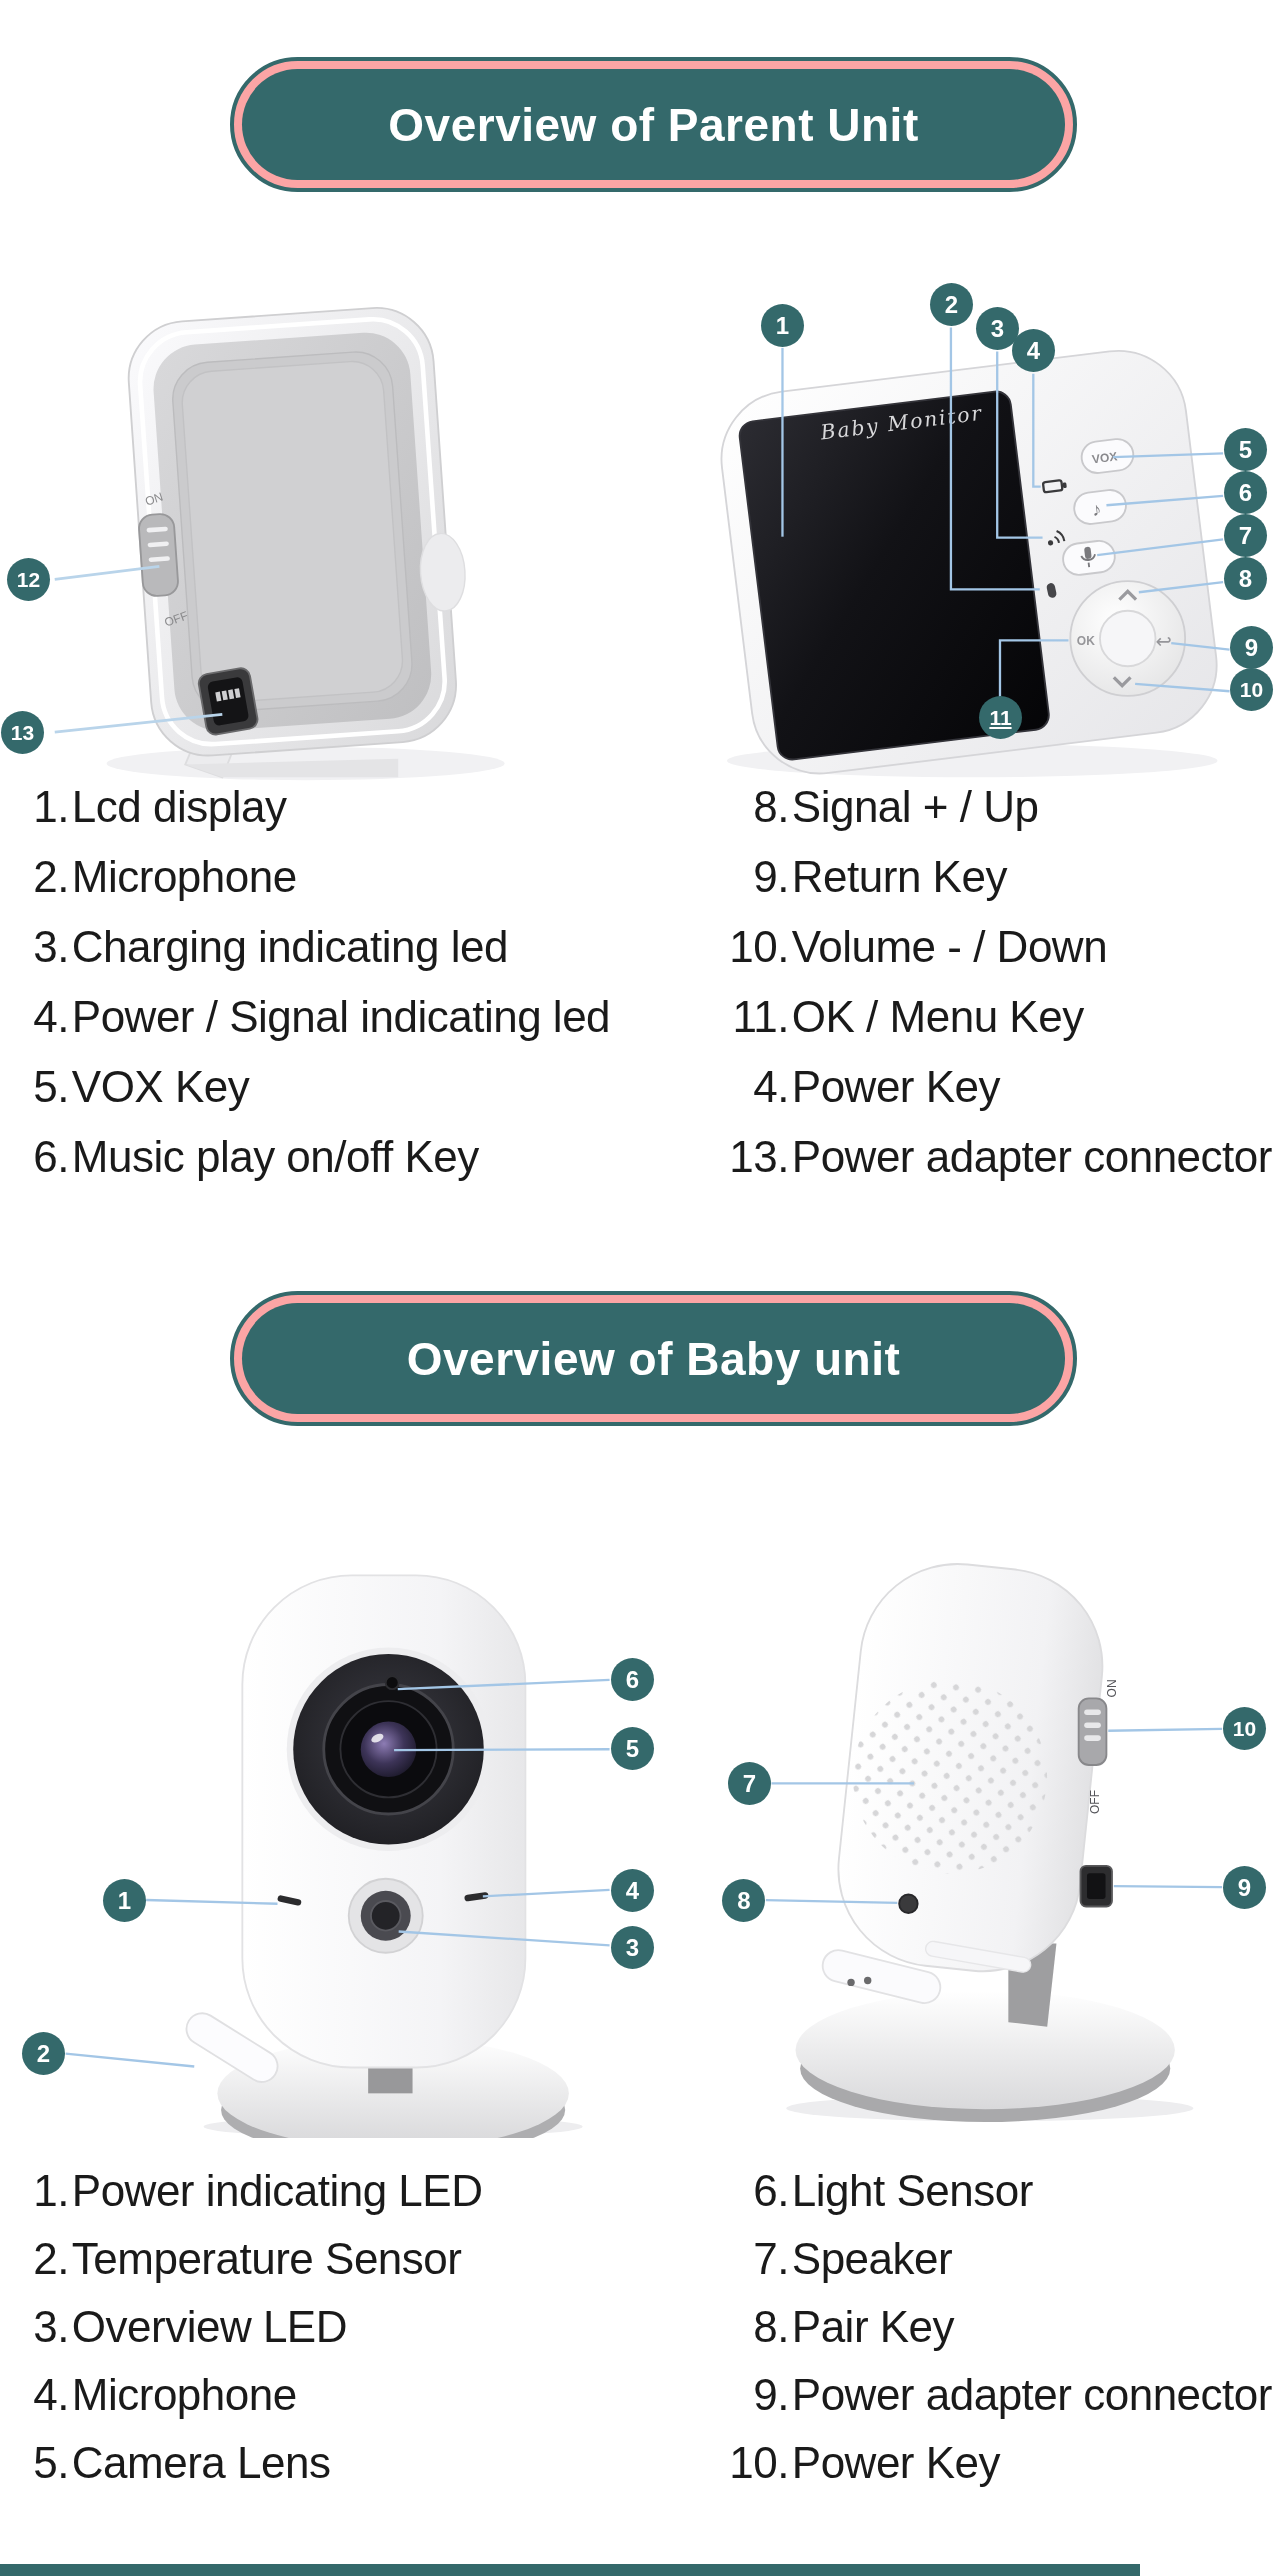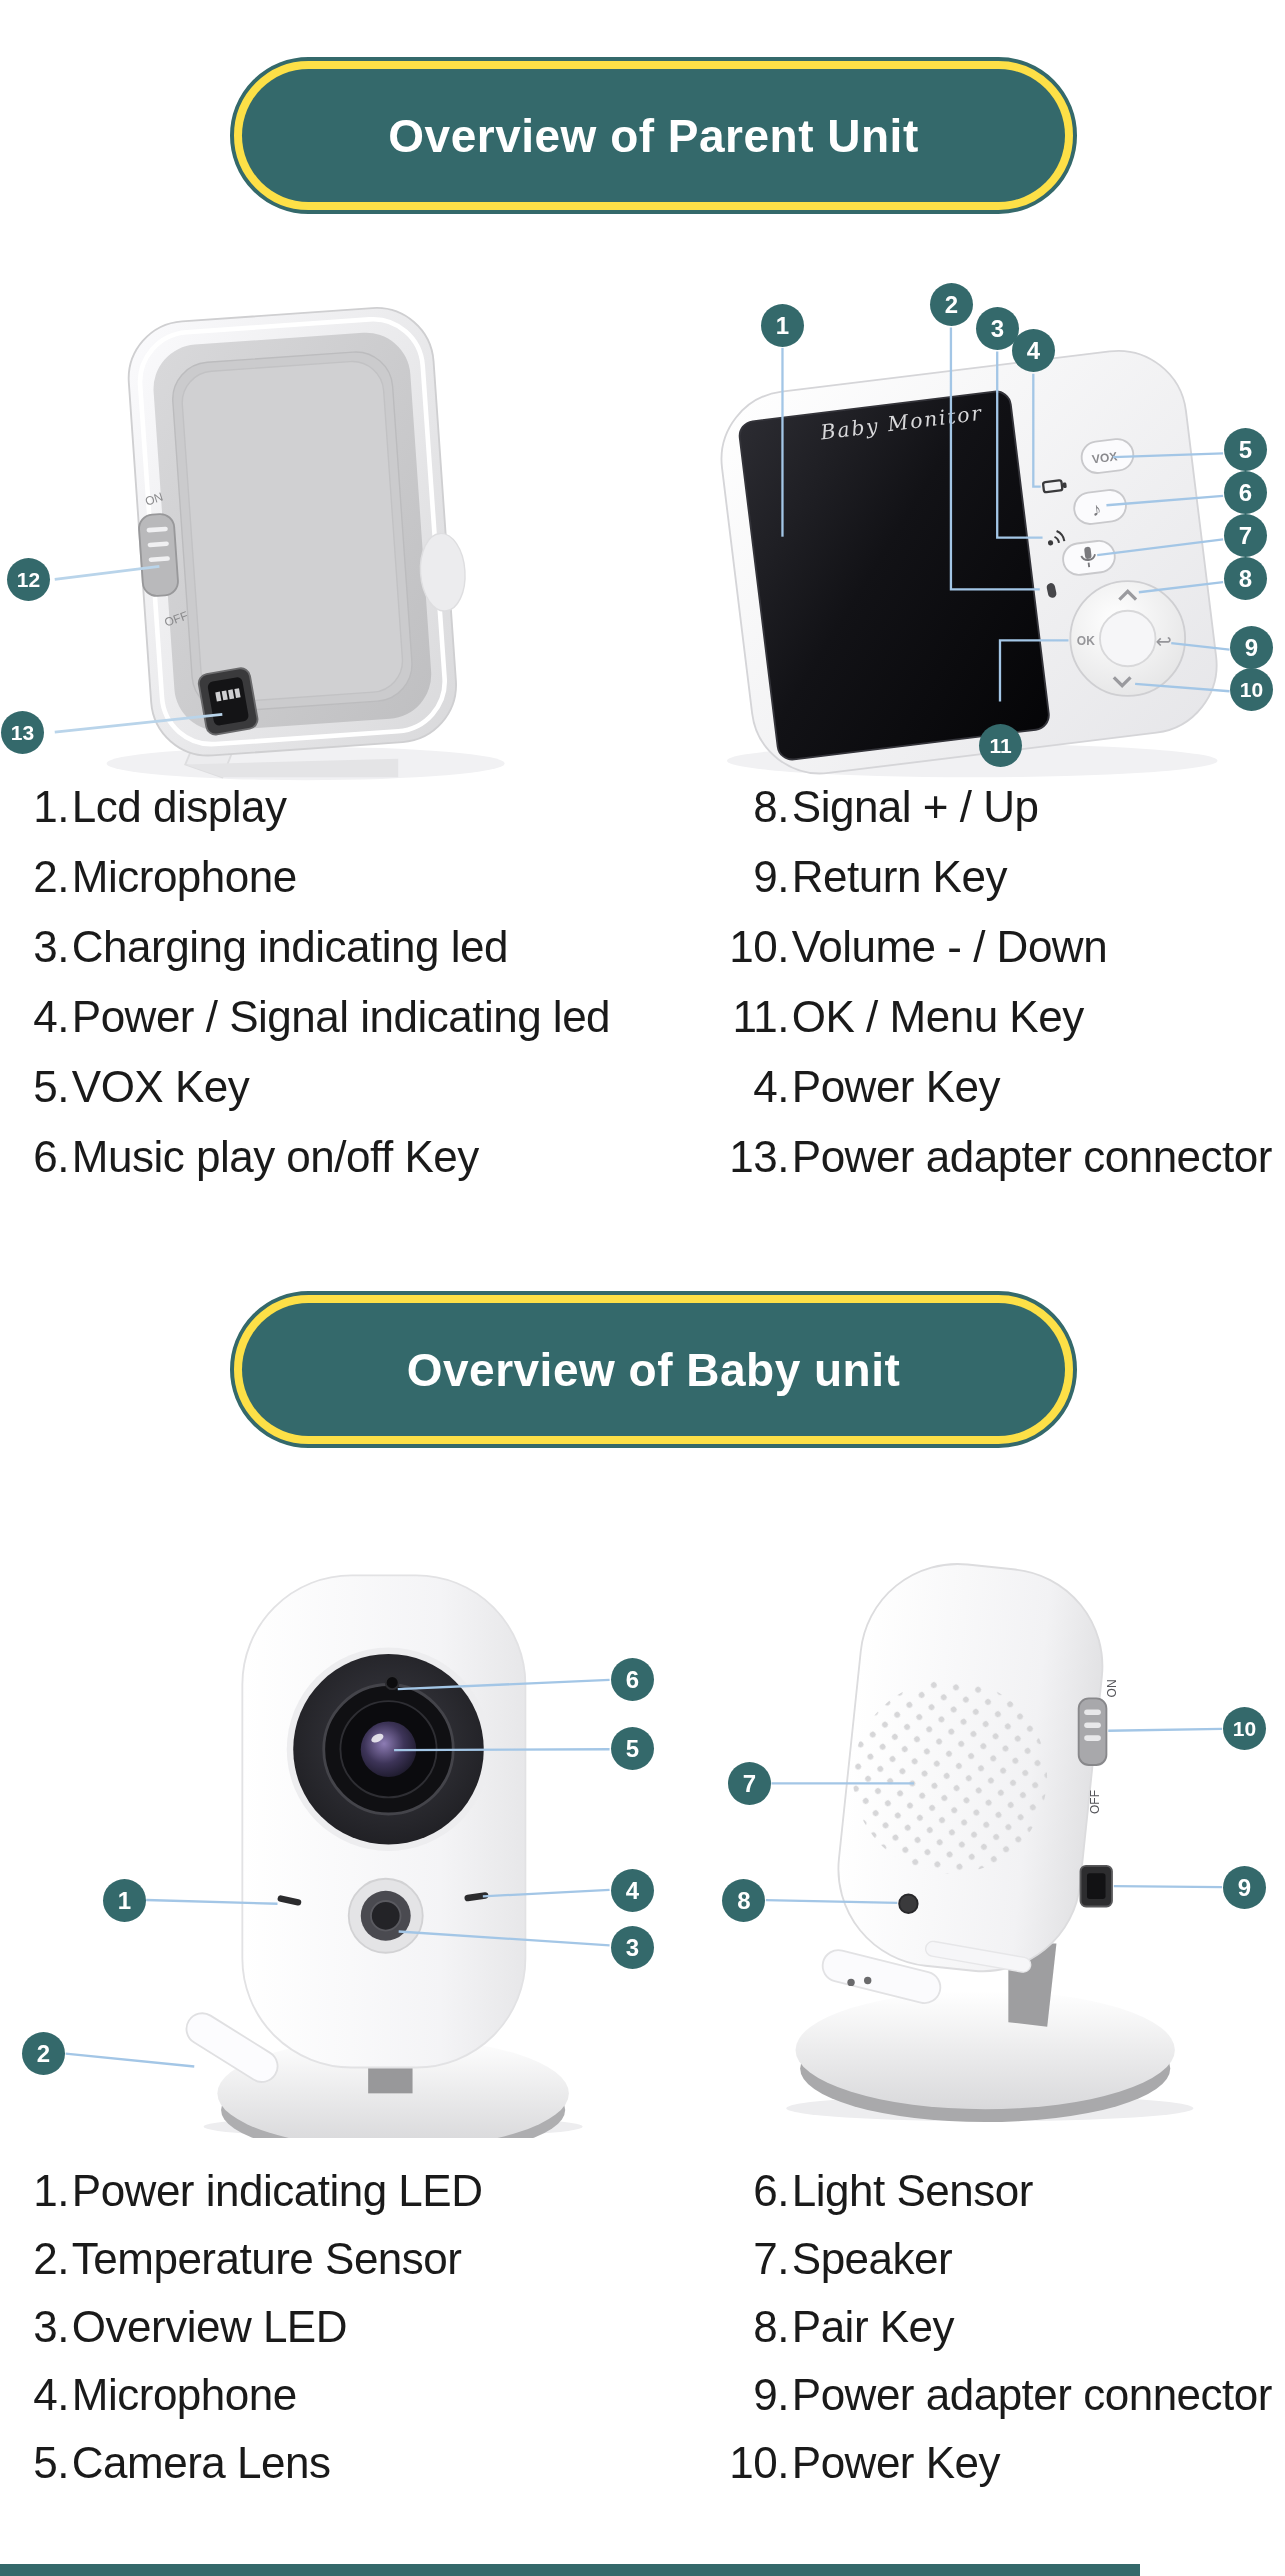--- a/index.html
+++ b/index.html
@@ -5,22 +5,22 @@
   :root{
     --teal:#34696b;
     --teal-dark:#2b5c5e;
     --line:#a3c6e6;
     --ink:#1a1a1a;
   }
   html,body{margin:0;padding:0;background:#ffffff;}
   .page{position:relative;width:1286px;height:2576px;background:#ffffff;overflow:hidden;
         font-family:"Liberation Sans",sans-serif;}
   
-  .pill{position:absolute;left:230px;width:847px;height:157px;border:4.6px solid var(--teal);
-        border-radius:81px;box-sizing:border-box;padding:8.3px;background:#fde047;}
+  .pill{position:absolute;left:230px;width:847px;height:135px;border:4.6px solid var(--teal);
+        border-radius:81px;box-sizing:border-box;padding:8.3px;background:#fca5a5;}
   .pill-inner{width:100%;height:100%;background:var(--teal);border-radius:68px;
         display:flex;align-items:center;justify-content:center;}
   .pill-inner span{color:#ffffff;font-size:46px;font-weight:bold;letter-spacing:0.5px;}
   
   .figure-row{position:absolute;left:0;width:1286px;}
   .figure{position:absolute;top:0;height:100%;}
   .figure svg{position:absolute;left:0;top:0;}
   
   .callout{position:absolute;width:43px;height:43px;border-radius:50%;background:var(--teal);
         color:#fff;display:flex;align-items:center;justify-content:center;
@@ -197,21 +197,21 @@
         </div>
       <div class="callout" style="left:585px;top:298px;">
           <span>8</span>
         </div>
       <div class="callout" style="left:591px;top:367px;">
           <span>9</span>
         </div>
       <div class="callout two" style="left:591px;top:409px;">
           <span>10</span>
         </div>
-      <div class="callout two" style="left:340px;top:465px;">
+      <div class="callout two" style="left:340px;top:437px;text-decoration:underline;">
           <span>11</span>
         </div>
     </div>
   </div>
 
   <ul class="legend-col legend-parent" style="left:28px;top:772px;width:592px;">
     <li>
         <span class="num num-narrow">1.</span>
         <span class="lbl">Lcd display</span>
       </li>

